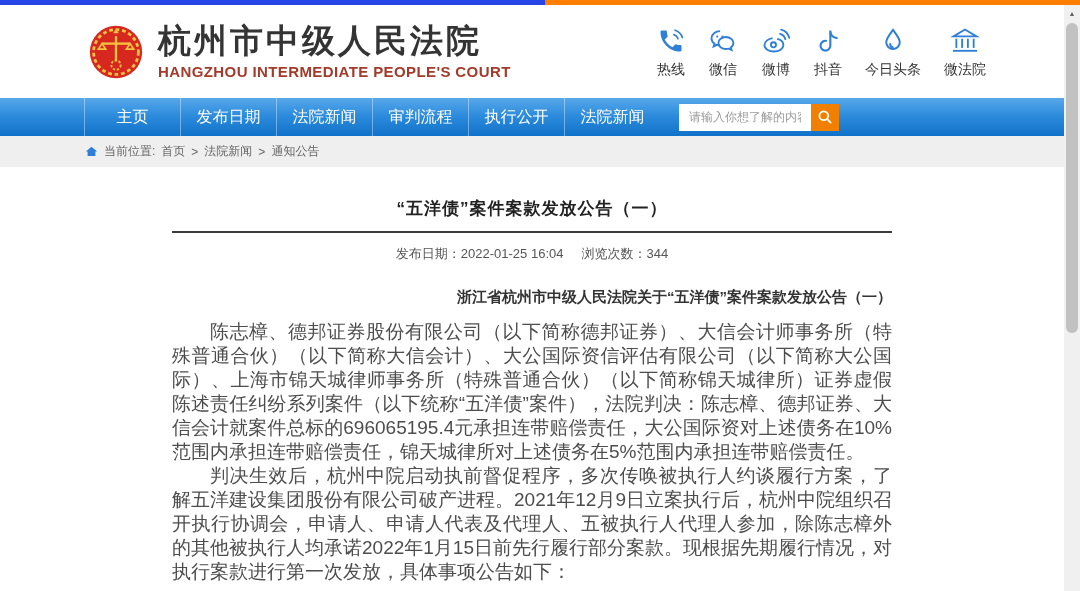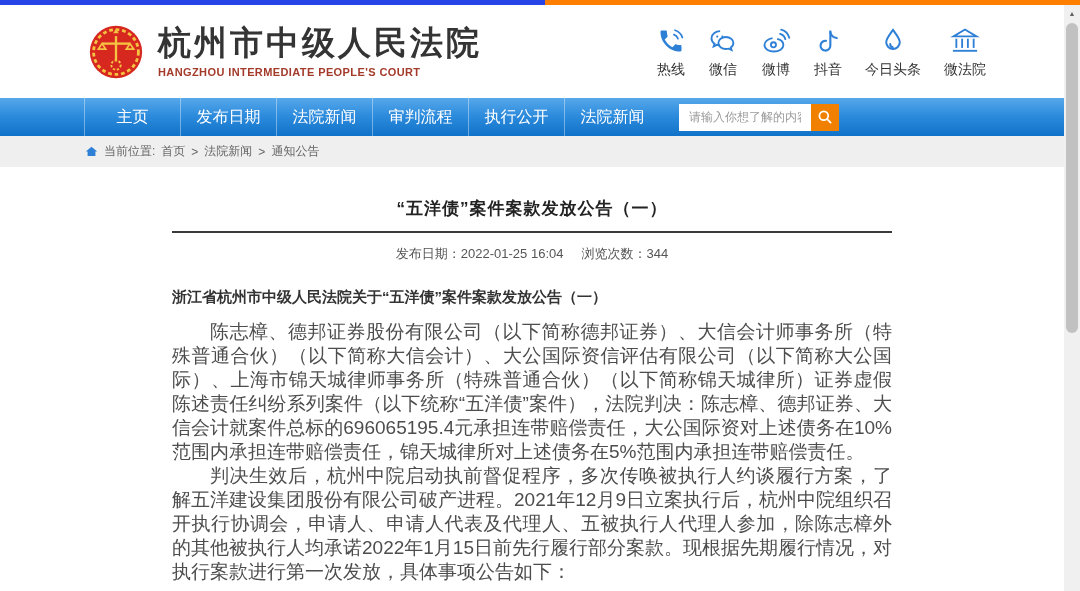--- a/index.html
+++ b/index.html
@@ -14,21 +14,21 @@
   .top-strip .seg-blue { width:50.5%; background:#2744e6; }
   .top-strip .seg-orange { flex:1; background:#ff7e00; }
 
   .page { width:1064px; }
 
   
   .header { height:93px; display:flex; align-items:center; padding-left:88px; background:#fff; }
   .emblem { width:56px; height:56px; flex:0 0 auto; }
   .court-names { margin-left:14px; }
   .court-cn { font-size:33px; font-weight:bold; color:#343434; letter-spacing:3px; line-height:1.1; }
-  .court-en { font-size:11px; font-weight:bold; color:#a33a2a; letter-spacing:.4px; margin-top:4px; }
+  .court-en { font-size:15px; font-weight:bold; color:#a33a2a; letter-spacing:.4px; margin-top:4px; }
   .quick-links { margin-left:auto; margin-right:78px; display:flex; gap:23px; }
   .ql-item { display:flex; flex-direction:column; align-items:center; cursor:pointer; }
   .ql-icon { height:30px; display:flex; align-items:flex-end; color:#2e7fd6; }
   .ql-label { font-size:14px; color:#333; margin-top:6px; white-space:nowrap; }
 
   
   .nav { height:38px; display:flex; align-items:stretch; padding-left:84px;
          background:linear-gradient(180deg,#57a8ea 0%,#2e8cdd 45%,#0f72c8 100%); }
   .nav-item { width:96px; line-height:38px; text-align:center; color:#fff; font-size:16px;
               border-left:1px solid rgba(255,255,255,.38); cursor:pointer; }
@@ -46,21 +46,21 @@
   .crumb-link { cursor:pointer; }
   .crumb-sep { color:#666; }
 
   
   .content { padding-top:30px; background:#fff; }
   .container { width:720px; margin:0 auto; }
   .article-title { text-align:center; font-size:17px; font-weight:bold; color:#222; letter-spacing:1px; }
   .title-rule { border:none; border-top:2px solid #3a3a3a; margin:11px 0 0 0; }
   .meta { text-align:center; font-size:13px; color:#555; margin-top:12px; }
   .meta .gap { display:inline-block; width:18px; }
-  .subtitle { text-align:left; font-size:15px; font-weight:bold; color:#333; margin-top:25px; }
+  .subtitle { text-align:right; font-size:15px; font-weight:bold; color:#333; margin-top:25px; }
   .body-text { margin-top:13px; }
   .body-text p { margin:0; font-size:19px; color:#4d4d4d; line-height:24px;
                  text-align:justify; text-indent:2em; }
   .section-heading { margin-top:24px !important;font-style:italic; }
 
   
   .scrollbar { position:absolute; top:5px; right:0; width:16px; height:586px; background:#f0f0f0; }
   .sb-up { height:16px; display:flex; align-items:center; justify-content:center;
            font-size:7px; color:#606060; cursor:pointer; }
   .sb-thumb { position:absolute; top:18px; left:2px; width:12px; height:310px;

